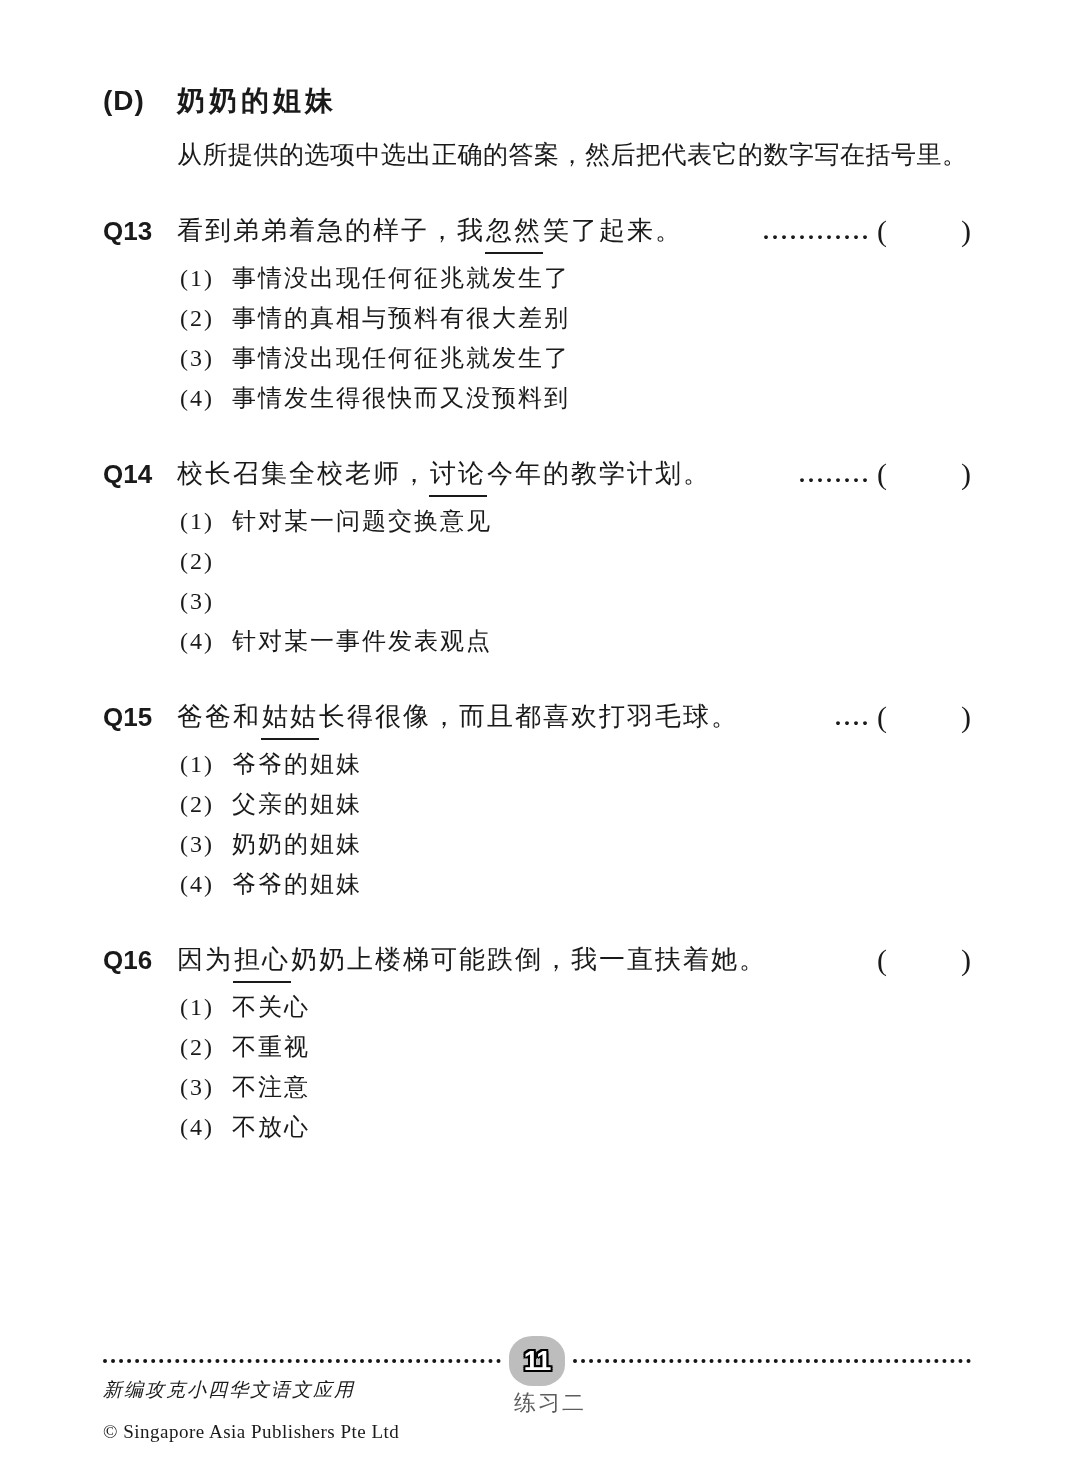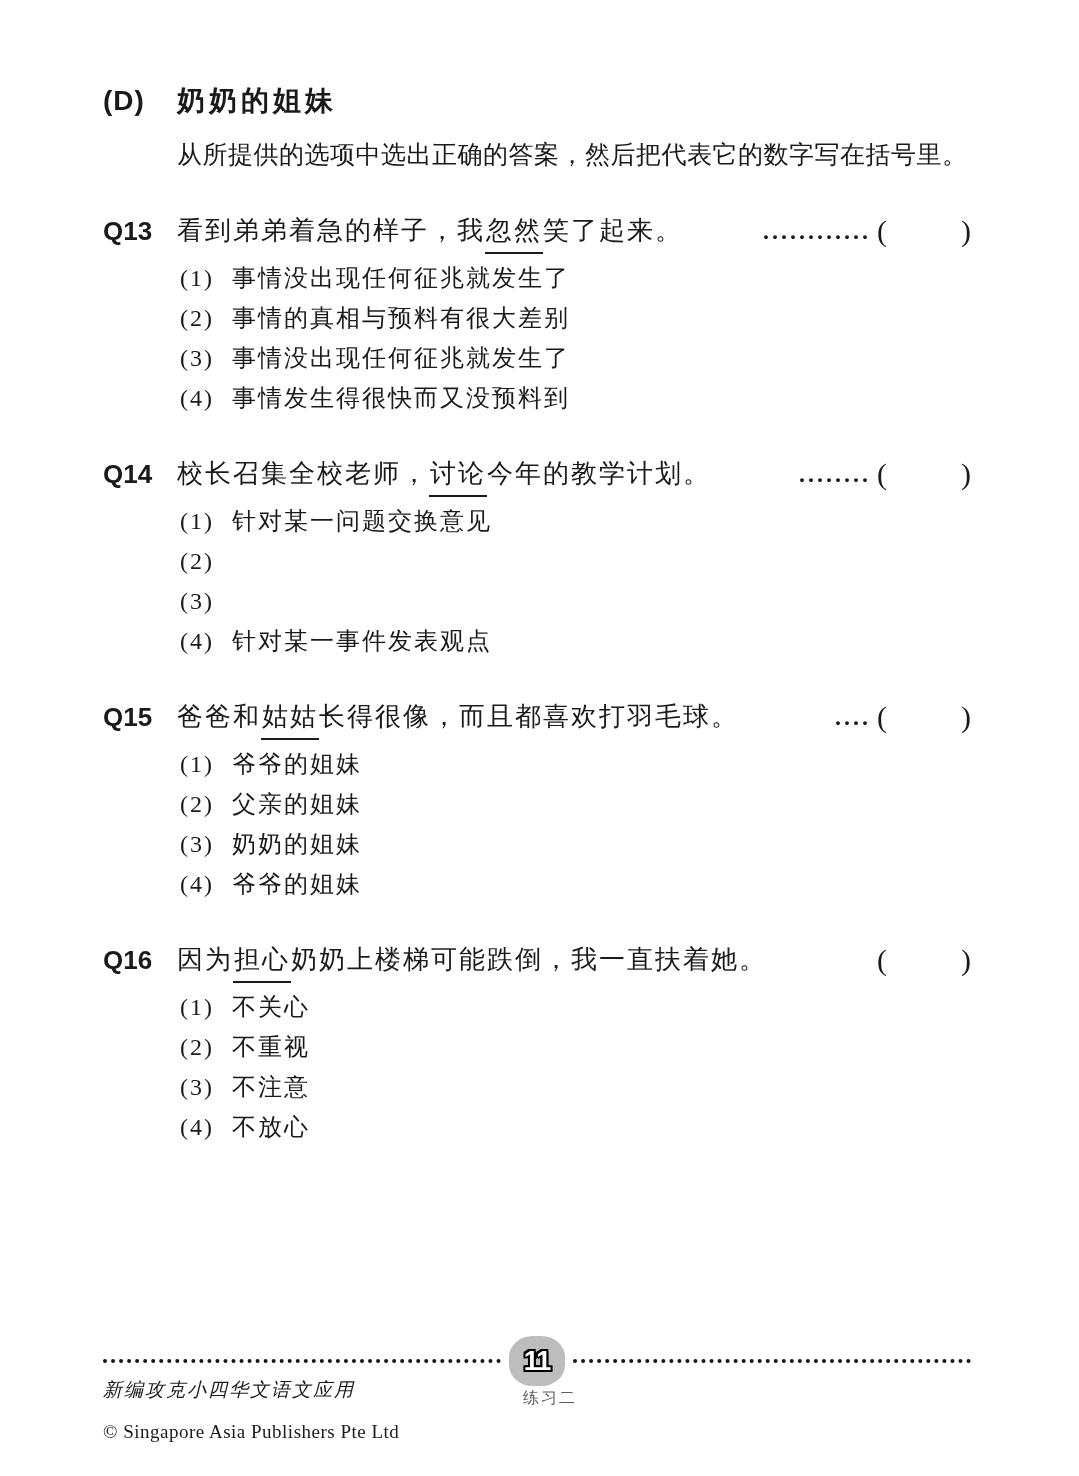--- a/index.html
+++ b/index.html
@@ -98,21 +98,21 @@
     text-shadow:
       -2px -2px 0 #000, 2px -2px 0 #000, -2px 2px 0 #000, 2px 2px 0 #000,
       -2px 0 0 #000, 2px 0 0 #000, 0 -2px 0 #000, 0 2px 0 #000;
   }
   .exercise-label {
     position: absolute;
     left: 485px; top: 1388px;
     width: 130px;
     text-align: center;
     color: #5d5d5d;
-    font-size: 16px;
+    font-size: 22px;
     letter-spacing: 2px;
     font-family: "Liberation Sans", sans-serif;
   }
   .imprint {
     position: absolute;
     left: 103px; top: 1378px;
     font-size: 19px;
     line-height: 24px;
   }
   .book-title { font-style: italic; letter-spacing: 2px; }

